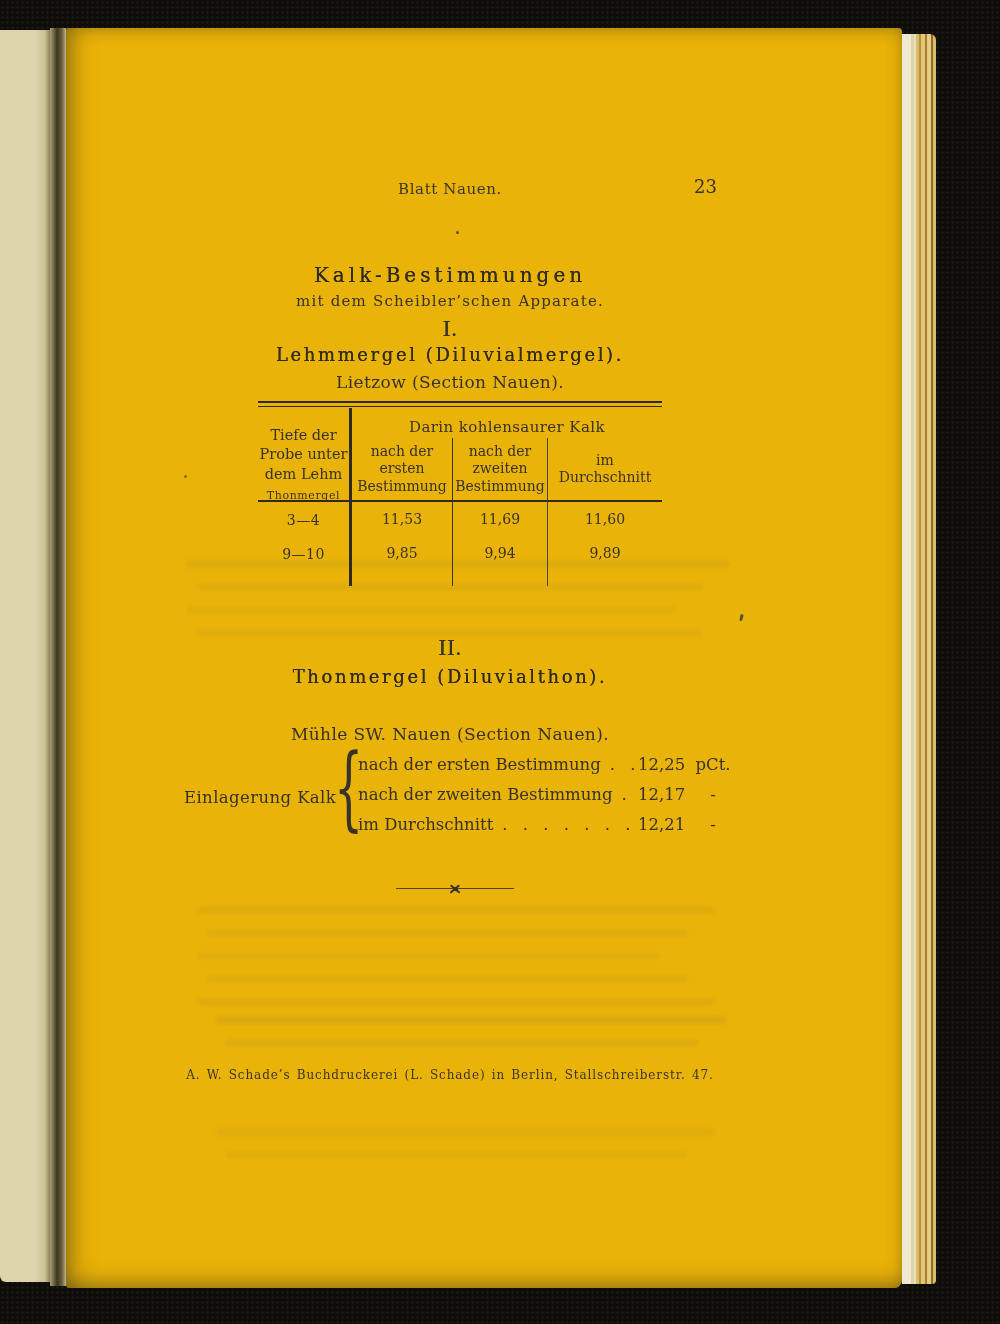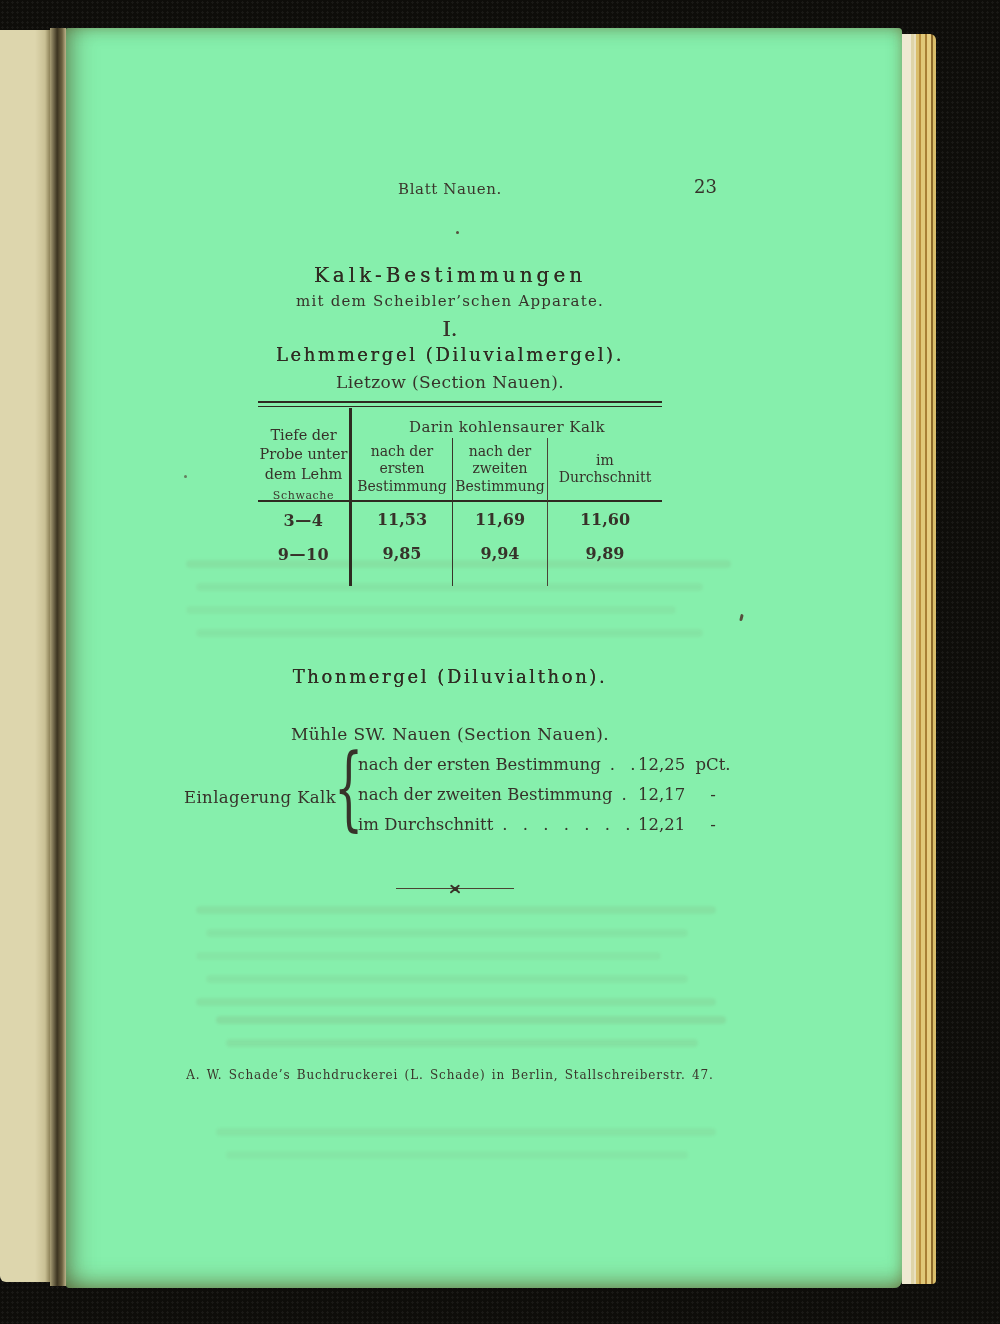--- a/index.html
+++ b/index.html
@@ -16,21 +16,21 @@
     position:absolute;left:0;top:30px;bottom:42px;width:50px;
     background:linear-gradient(90deg,#ddd6ad 0 70%,#c9c094 90%,#8d8258 100%);
     border-radius:0 0 0 6px;
   }
   .gutter{
     position:absolute;left:50px;top:28px;bottom:38px;width:16px;
     background:linear-gradient(90deg,#a99f76 0,#3c3420 45%,#6c6140 75%,#bdb389 100%);
   }
   .page{
     position:absolute;left:66px;top:28px;width:836px;height:1260px;
-    background:#86efac;
+    background:#eab308;
     border-radius:2px 4px 8px 4px;
     box-shadow:
       inset 14px 0 26px -10px rgba(70,58,24,.55),
       inset 0 -14px 22px -10px rgba(100,82,34,.55),
       inset -8px 0 14px -8px rgba(130,108,50,.35),
       inset 0 10px 16px -10px rgba(110,95,45,.35);
     color:#37322a;
   }
   .page-edges{
     position:absolute;left:902px;top:34px;bottom:40px;width:34px;
@@ -66,21 +66,21 @@
     grid-template-rows:30px 64px 36px 32px 16px;}
   .cell{display:flex;align-items:center;justify-content:center;text-align:center;}
   .h-col1{grid-area:1/1/3/2;flex-direction:column;border-right:3px solid #2e2a21;
     border-bottom:2.5px solid #2e2a21;padding-top:20px;}
   .h-col1-main{white-space:pre-line;font-size:14.5px;line-height:1.35;}
   .h-col1-unit{font-size:11px;letter-spacing:.6px;margin-top:5px;color:#3c372d;}
   .h-span{grid-area:1/2/2/5;font-size:15px;letter-spacing:.4px;padding-top:8px;}
   .h-sub{white-space:pre-line;font-size:14px;line-height:1.25;border-bottom:2.5px solid #2e2a21;}
   .s1{grid-area:2/2;} .s2{grid-area:2/3;border-left:1.5px solid #39342a;}
   .s3{grid-area:2/4;border-left:1px solid #4a4437;}
-  .b{font-size:16px;font-weight:bold;}
+  .b{font-size:14px;}
   .b-depth{border-right:3px solid #2e2a21;letter-spacing:.5px;}
   .bd1{grid-area:3/1;} .bd2{grid-area:4/1;}
   .bv{padding-bottom:2px;}
   .r1v1{grid-area:3/2;} .r1v2{grid-area:3/3;border-left:1.5px solid #39342a;}
   .r1v3{grid-area:3/4;border-left:1px solid #4a4437;}
   .r2v1{grid-area:4/2;} .r2v2{grid-area:4/3;border-left:1.5px solid #39342a;}
   .r2v3{grid-area:4/4;border-left:1px solid #4a4437;}
   .e1{grid-area:5/1;border-right:3px solid #2e2a21;}
   .e2{grid-area:5/2;} .e3{grid-area:5/3;border-left:1.5px solid #39342a;}
   .e4{grid-area:5/4;border-left:1px solid #4a4437;}
@@ -153,21 +153,21 @@
   <div class="centered heading-sp h1">Lehmmergel (Diluvialmergel).</div>
   <div class="centered subline loc1">Lietzow (Section Nauen).</div>
 
   <div class="ktable">
     <div class="t-toprule"></div>
     <div class="t-grid">
       <div class="cell h-col1">
         <div class="h-col1-main">Tiefe der
 Probe unter
 dem Lehm</div>
-        <div class="h-col1-unit">Schwache</div>
+        <div class="h-col1-unit">Thonmergel</div>
       </div>
       <div class="cell h-span">Darin kohlensaurer Kalk</div>
       <div class="cell h-sub s1">nach der
 ersten
 Bestimmung</div>
       <div class="cell h-sub s2">nach der
 zweiten
 Bestimmung</div>
       <div class="cell h-sub s3">im
 Durchschnitt</div>
@@ -182,20 +182,21 @@
       <div class="cell b bv r2v2">9,94</div>
       <div class="cell b bv r2v3">9,89</div>
 
       <div class="cell e1"></div>
       <div class="cell e2"></div>
       <div class="cell e3"></div>
       <div class="cell e4"></div>
     </div>
   </div>
 
+  <div class="centered numeral n2">II.</div>
   <div class="centered heading-sp h2">Thonmergel (Diluvialthon).</div>
   <div class="centered subline loc2">Mühle SW. Nauen (Section Nauen).</div>
 
   <div class="measure">
     <div class="m-label">Einlagerung Kalk</div>
     <div class="m-brace">{</div>
     <div class="m-lines">
       <div class="m-line">
         <span>nach der ersten Bestimmung</span>
         <span class="m-dots">. .</span>

